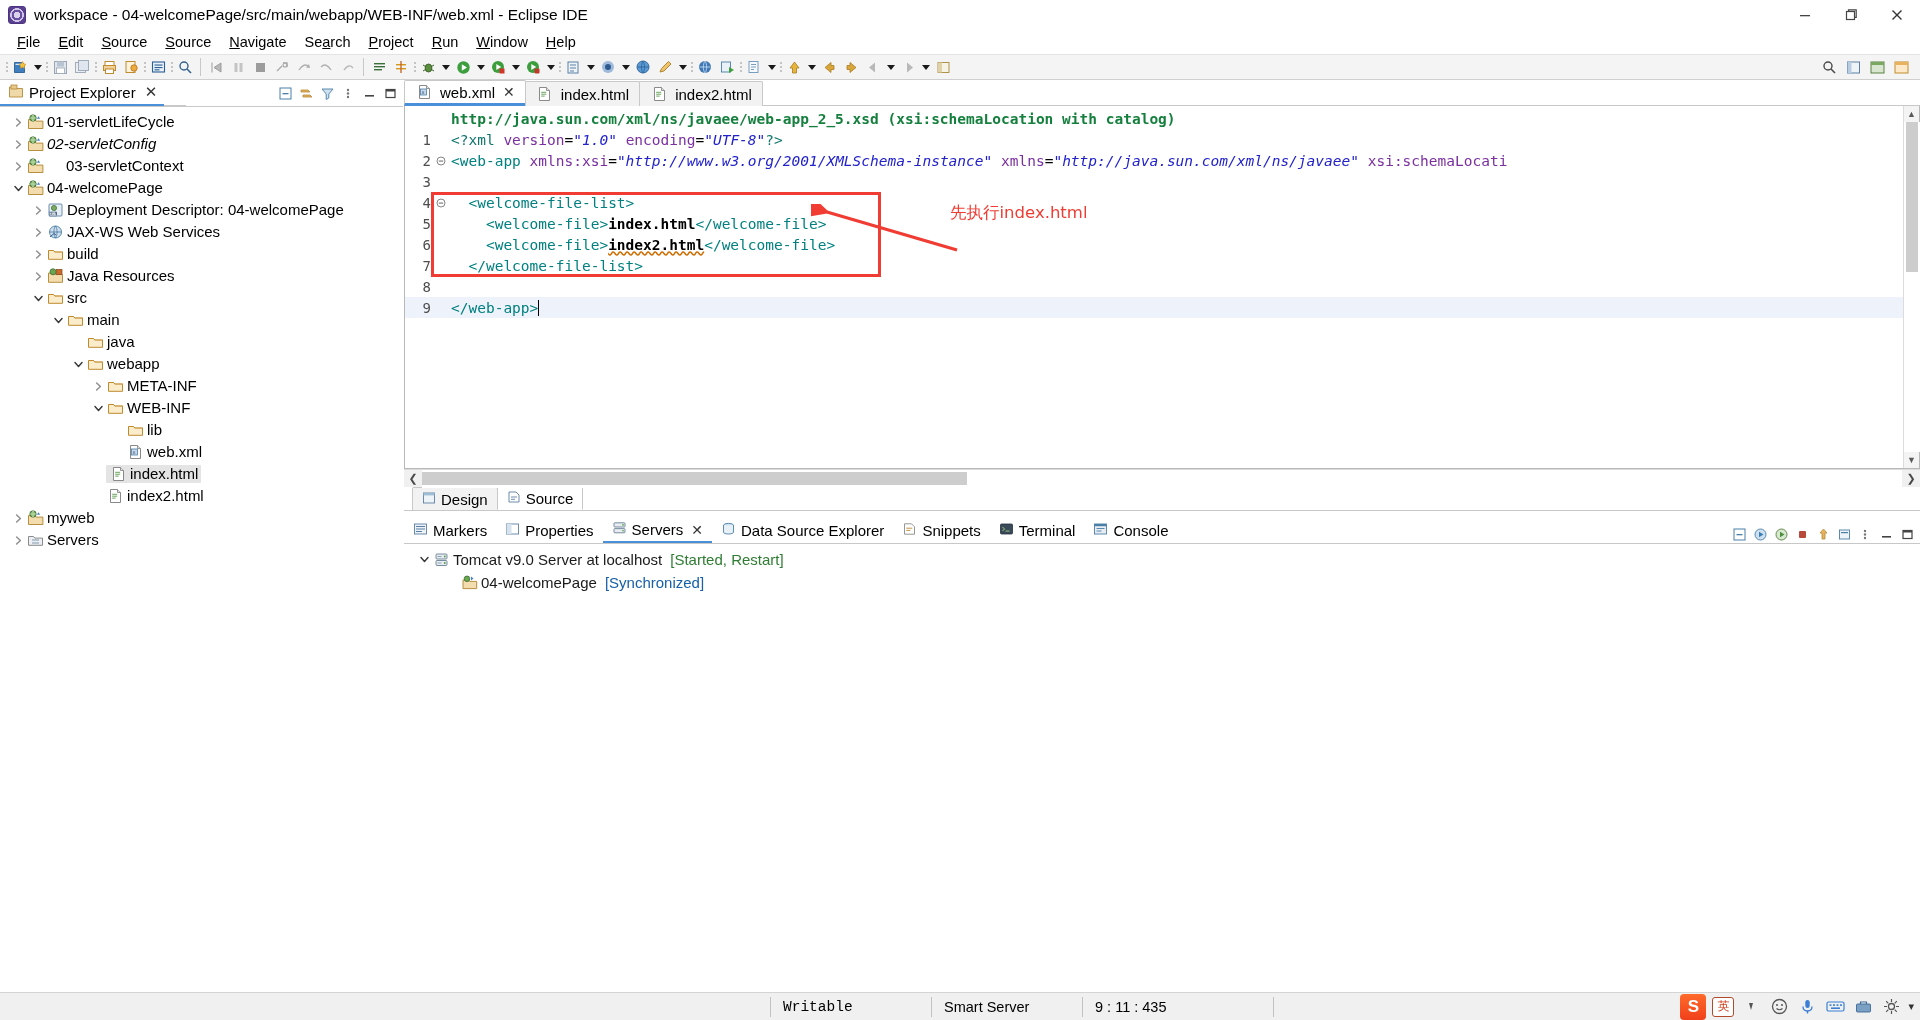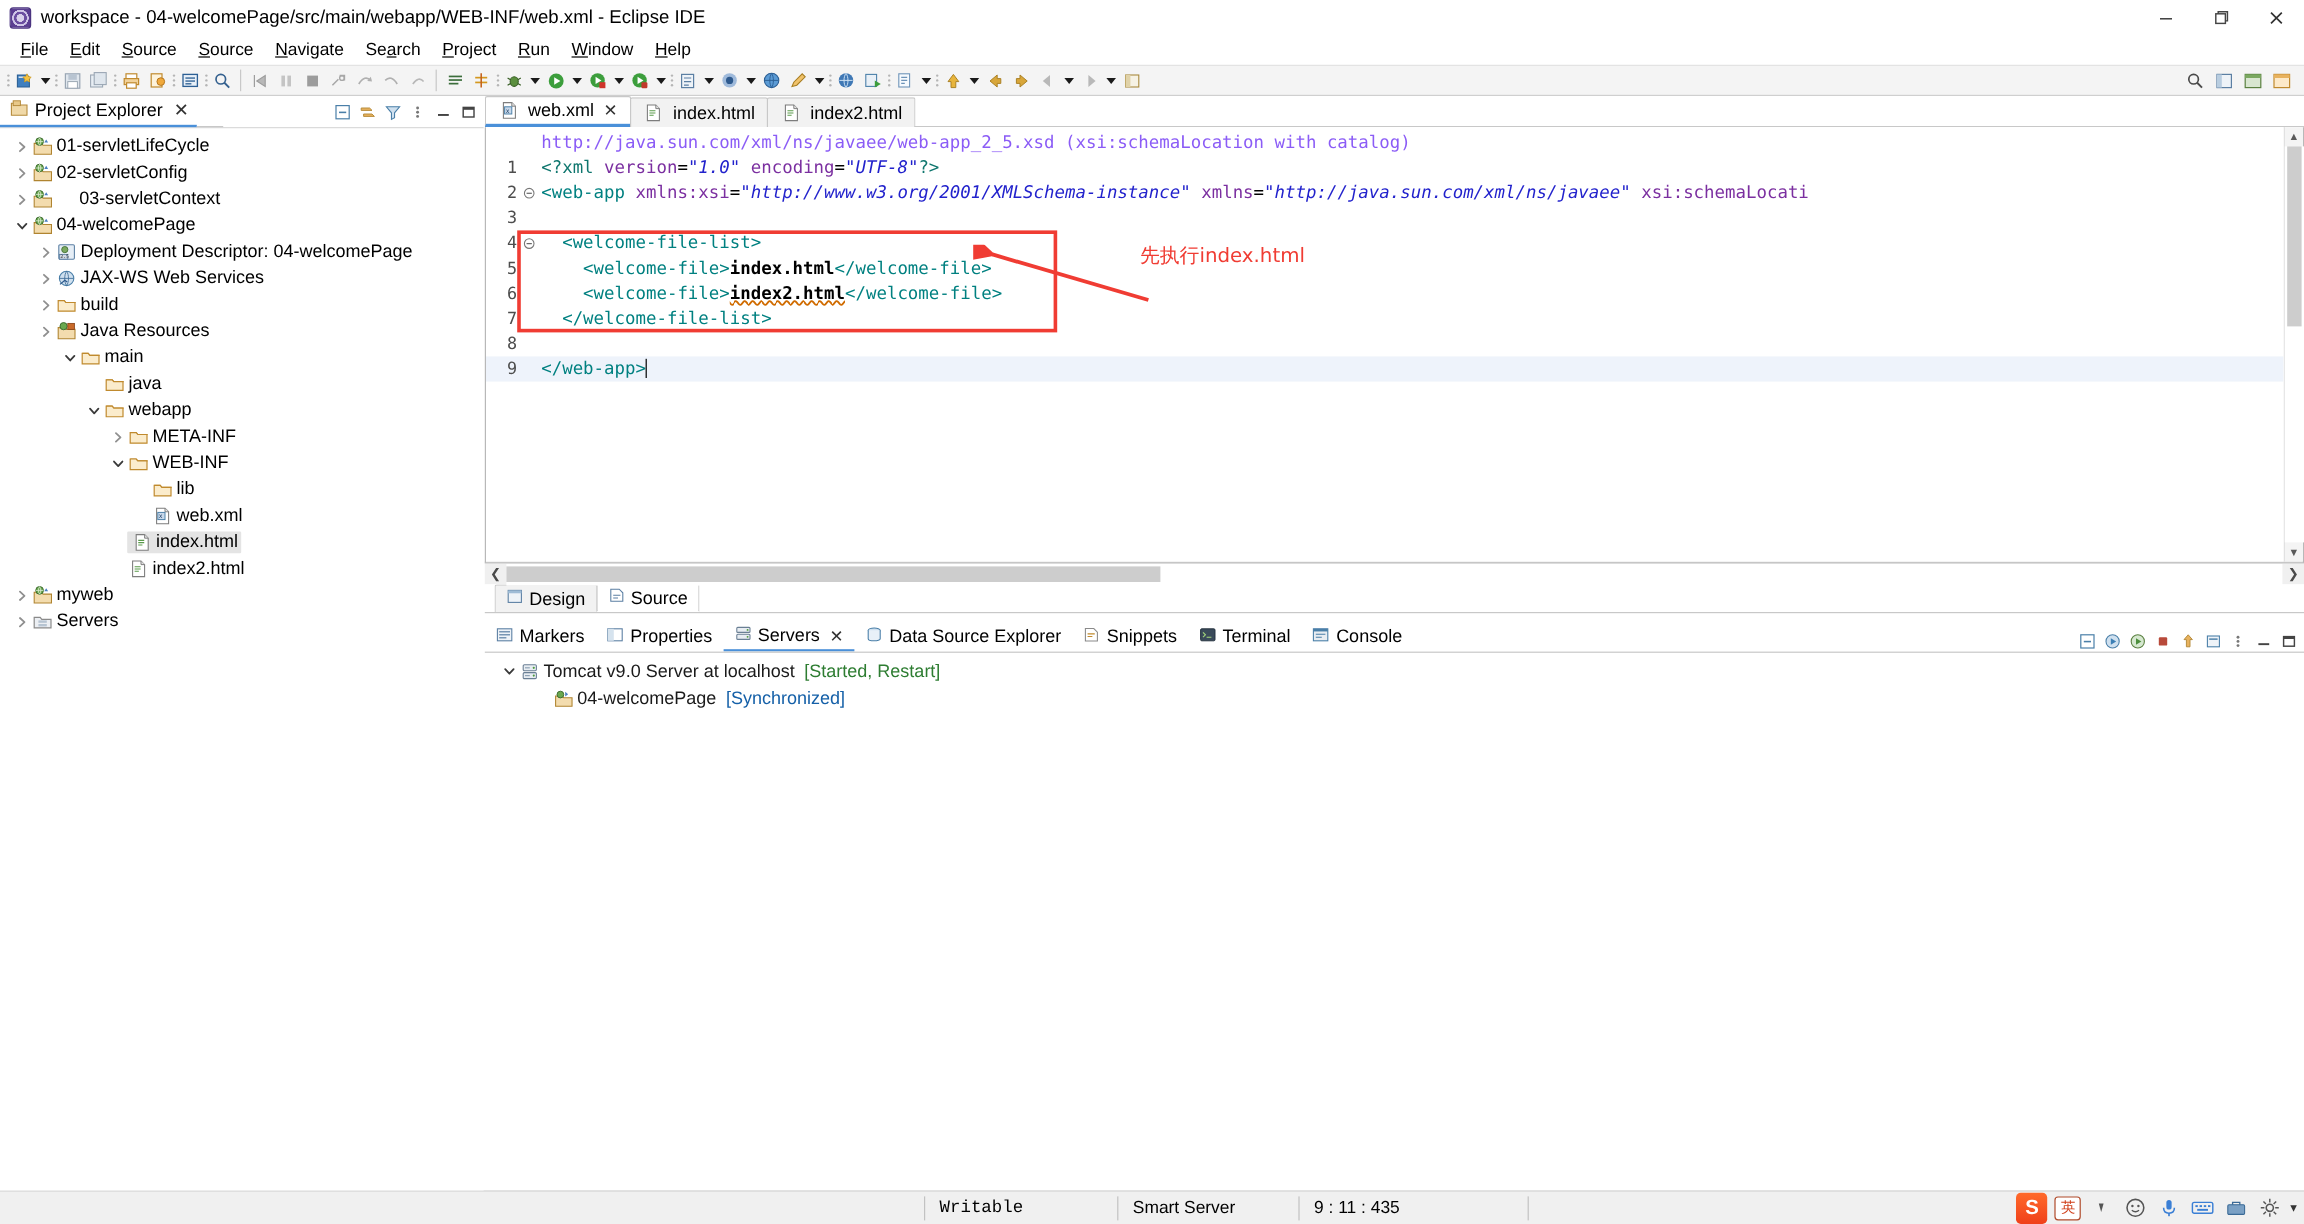--- a/index.html
+++ b/index.html
@@ -110,21 +110,21 @@
   .ctext { padding-left:4px; }
   .hl-line { background:#eef3fb; }
 
   
   .s-tag   { color:#008080; }
   .s-attr  { color:#7b2fa0; }
   .s-val   { color:#2222cc; font-style:italic; }
   .s-txt   { color:#000000; font-weight:bold; }
   .s-pi    { color:#0f766e; }
   .s-eq    { color:#000000; }
-  .s-gray  { color:#8b5cf6; }
+  .s-gray  { color:#15803d;font-weight:bold; }
   .squiggle { text-decoration: underline wavy #d06b00; text-decoration-skip-ink:none; }
 
   .redbox { position:absolute; border:3px solid #f03c33; pointer-events:none; }
   .annot { position:absolute; color:#f03c33; font-size:16.5px;
            font-family:"DejaVu Sans", sans-serif; white-space:nowrap; }
   .caret-bar { display:inline-block; width:1px; height:16px; background:#000; vertical-align:-3px; }
 
   
   .vscroll { width:16px; background:#f4f4f4; border-left:1px solid #dcdcdc; display:flex;
              flex-direction:column; align-items:center; flex:0 0 16px; }
@@ -579,21 +579,21 @@
               </span>
               <span class="tlabel">01-servletLifeCycle</span>
             </span>
           </div>
           <div class="trow" style="padding-left: 10px;">
             <span class="arrow">
               <svg width="11" height="11" viewBox="0 0 11 11">
                 <path d="M3.6 2 L7.4 5.5 L3.6 9" fill="none" stroke="#909090" stroke-width="1.5" stroke-linecap="round" stroke-linejoin="round"></path>
               </svg>
             </span>
-            <span style="display: inline-flex; align-items: flex-start;">
+            <span style="display: inline-flex; align-items: flex-start; font-style: italic;">
               <span class="ticon">
                 <svg width="17" height="16" viewBox="0 0 17 16">
                   <path d="M1.5 5.5h6l1.4 1.6h7v7.4h-14.4z" fill="#f3dcae" stroke="#b08430" stroke-width="0.9"></path>
                   <circle cx="6" cy="4" r="3.2" fill="#6aa84f" stroke="#3c6b2e" stroke-width="0.8"></circle>
                   <path d="M2.9 4h6.2M6 0.9c1.3 1.4 1.3 4.8 0 6.2M6 0.9c-1.3 1.4-1.3 4.8 0 6.2" fill="none" stroke="#e8f3e0" stroke-width="0.6"></path>
                   <path d="M11.5 2.2 l1.6 2.6 h-3.2z" fill="#4a7fc1"></path>
                 </svg>
               </span>
               <span class="tlabel">02-servletConfig</span>
             </span>
@@ -693,20 +693,36 @@
             </span>
             <span style="display: inline-flex; align-items: center;">
               <span class="ticon">
                 <svg width="17" height="16" viewBox="0 0 17 16">
                   <path d="M1.5 5h5.5l1.3 1.5h7.2v7.8h-14z" fill="#f3dcae" stroke="#b08430" stroke-width="0.9"></path>
                   <circle cx="6" cy="3.8" r="3" fill="#6aa84f" stroke="#3c6b2e" stroke-width="0.8"></circle>
                   <rect x="9.5" y="1.5" width="5.5" height="5" fill="#c96a2a" stroke="#8a4315" stroke-width="0.7"></rect>
                 </svg>
               </span>
               <span class="tlabel">Java Resources</span>
+            </span>
+          </div>
+          <div class="trow" style="padding-left: 30px;">
+            <span class="arrow">
+              <svg width="11" height="11" viewBox="0 0 11 11">
+                <path d="M2 3.6 L5.5 7.4 L9 3.6" fill="none" stroke="#3a3a3a" stroke-width="1.5" stroke-linecap="round" stroke-linejoin="round"></path>
+              </svg>
+            </span>
+            <span style="display: inline-flex; align-items: center;">
+              <span class="ticon">
+                <svg width="17" height="15" viewBox="0 0 17 15">
+                  <path d="M1.5 3.5h5l1.3 1.6h8.2" fill="none" stroke="#c08a2e" stroke-width="1"></path>
+                  <path d="M1.5 3.5h5l1.3 1.6h7.7v7.2h-14z" fill="#fbeccc" stroke="#c08a2e" stroke-width="1"></path>
+                </svg>
+              </span>
+              <span class="tlabel">src</span>
             </span>
           </div>
           <div class="trow" style="padding-left: 50px;">
             <span class="arrow">
               <svg width="11" height="11" viewBox="0 0 11 11">
                 <path d="M2 3.6 L5.5 7.4 L9 3.6" fill="none" stroke="#3a3a3a" stroke-width="1.5" stroke-linecap="round" stroke-linejoin="round"></path>
               </svg>
             </span>
             <span style="display: inline-flex; align-items: center;">
               <span class="ticon">

